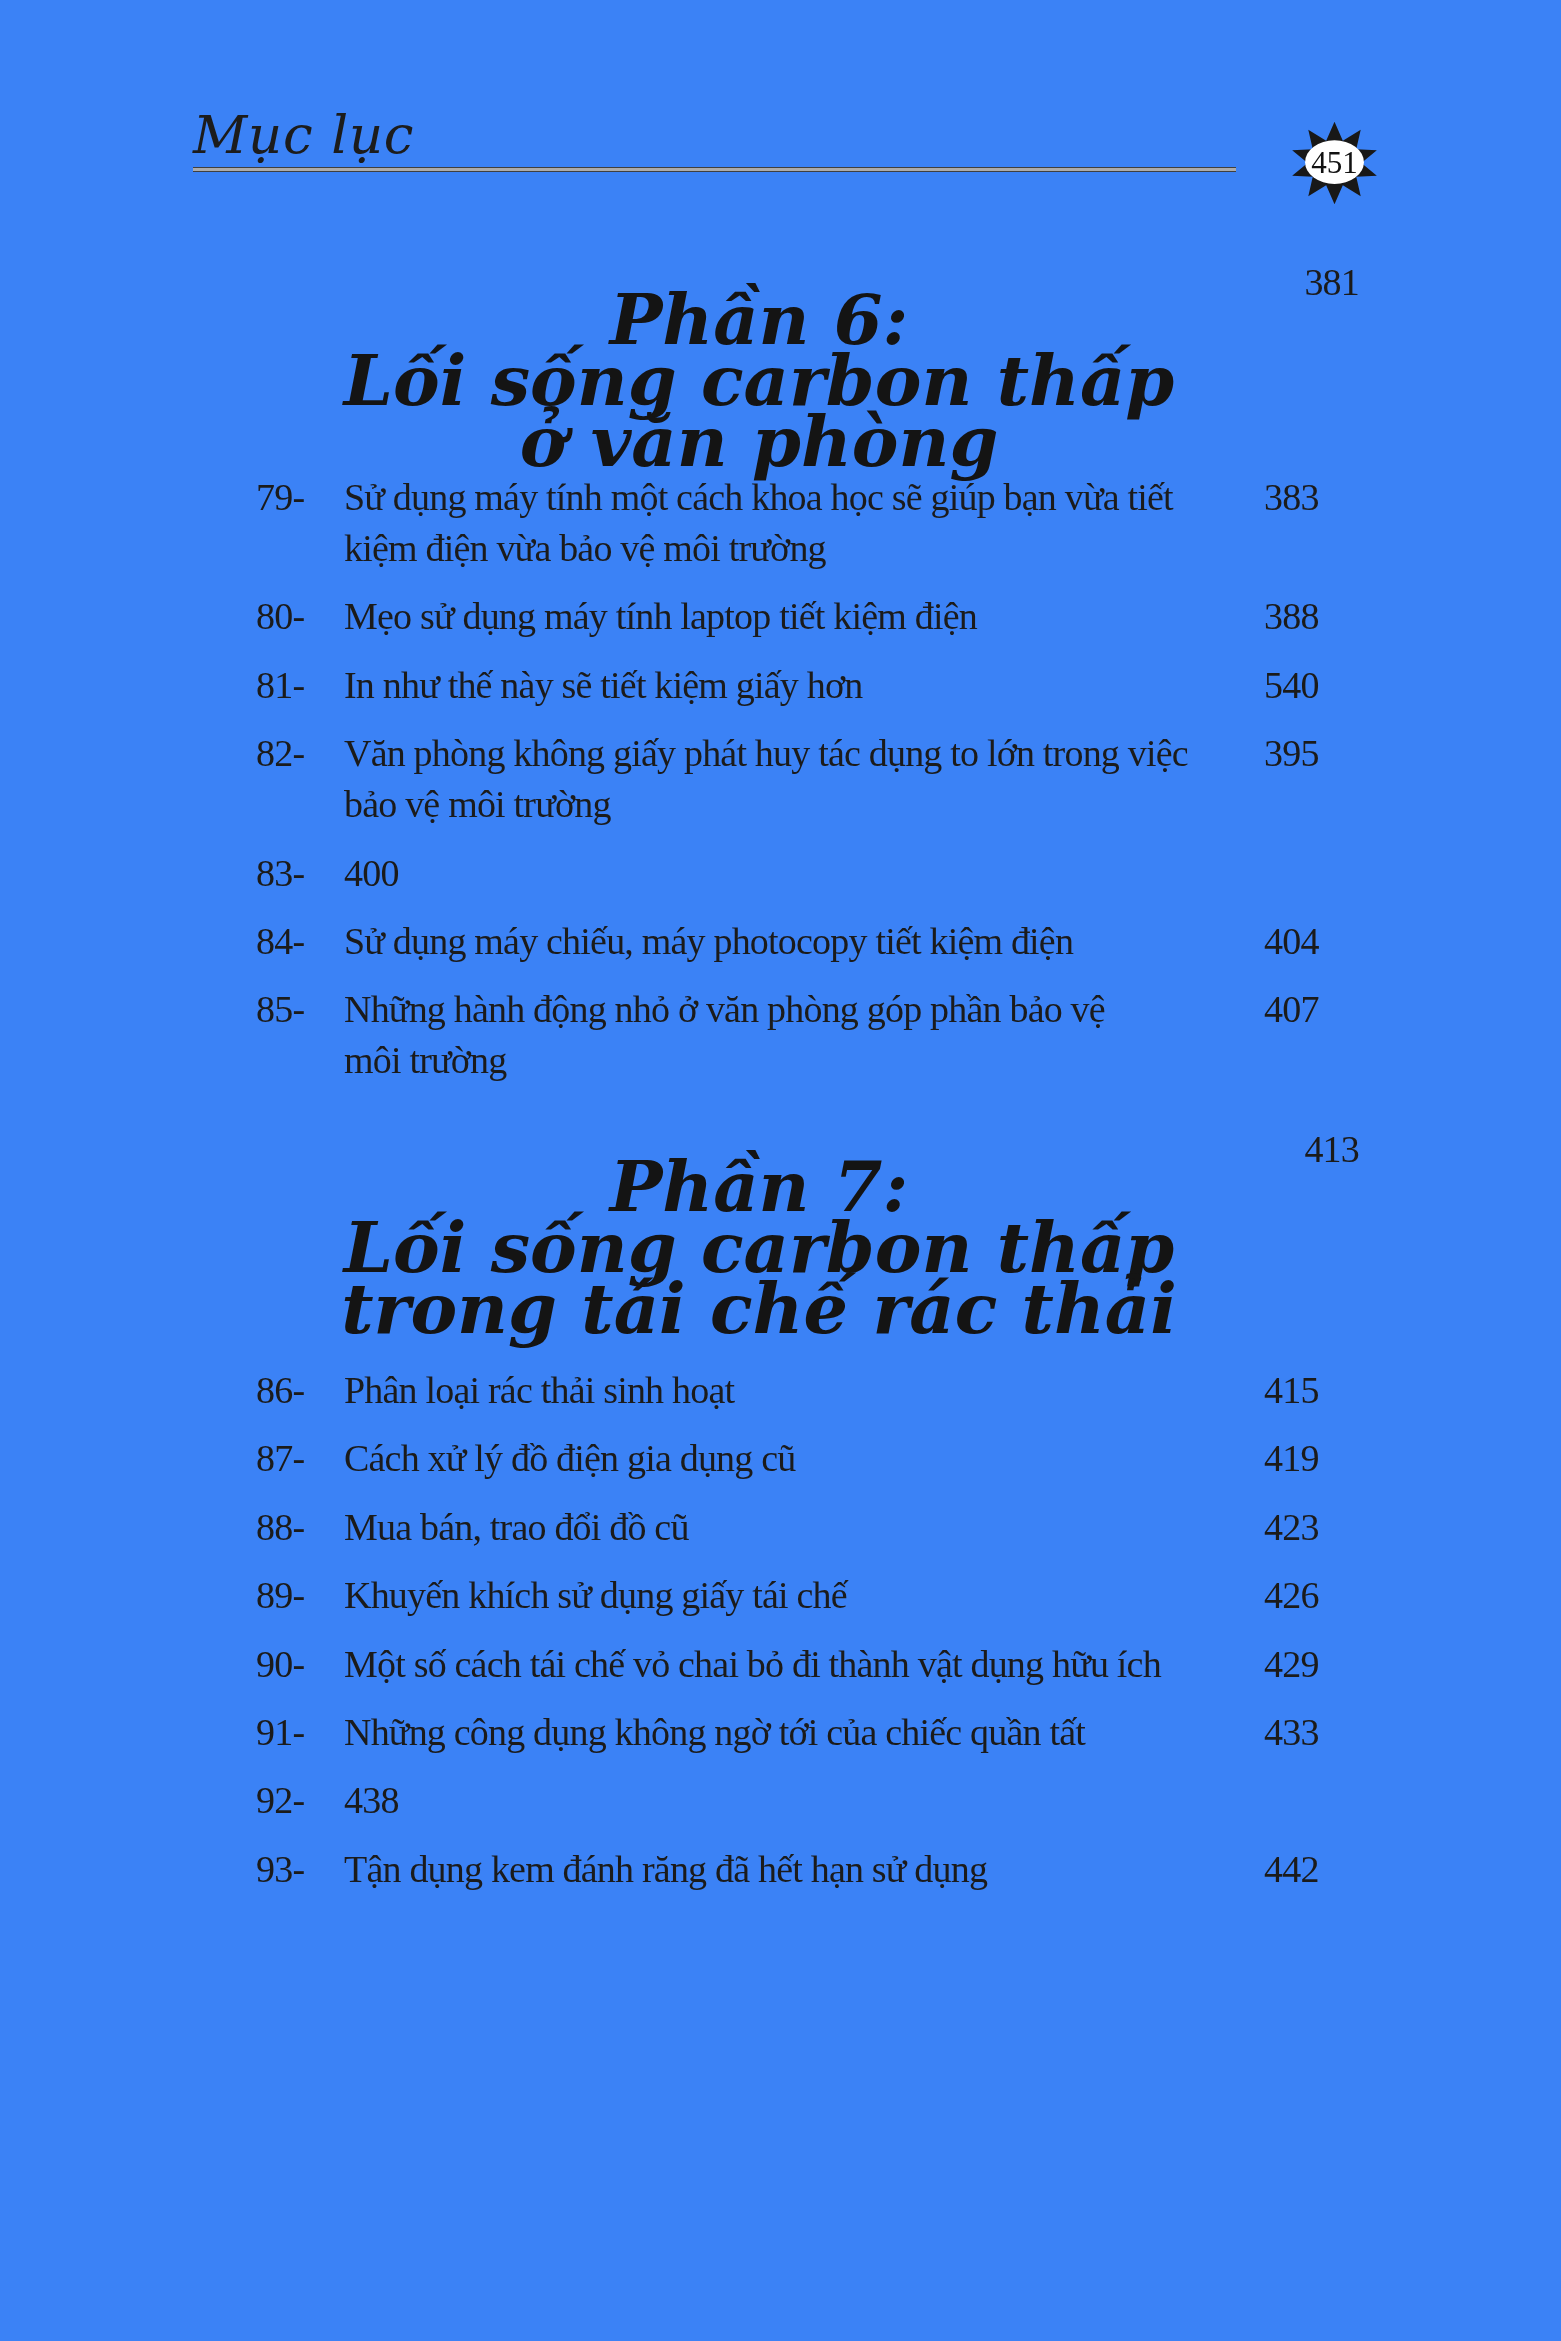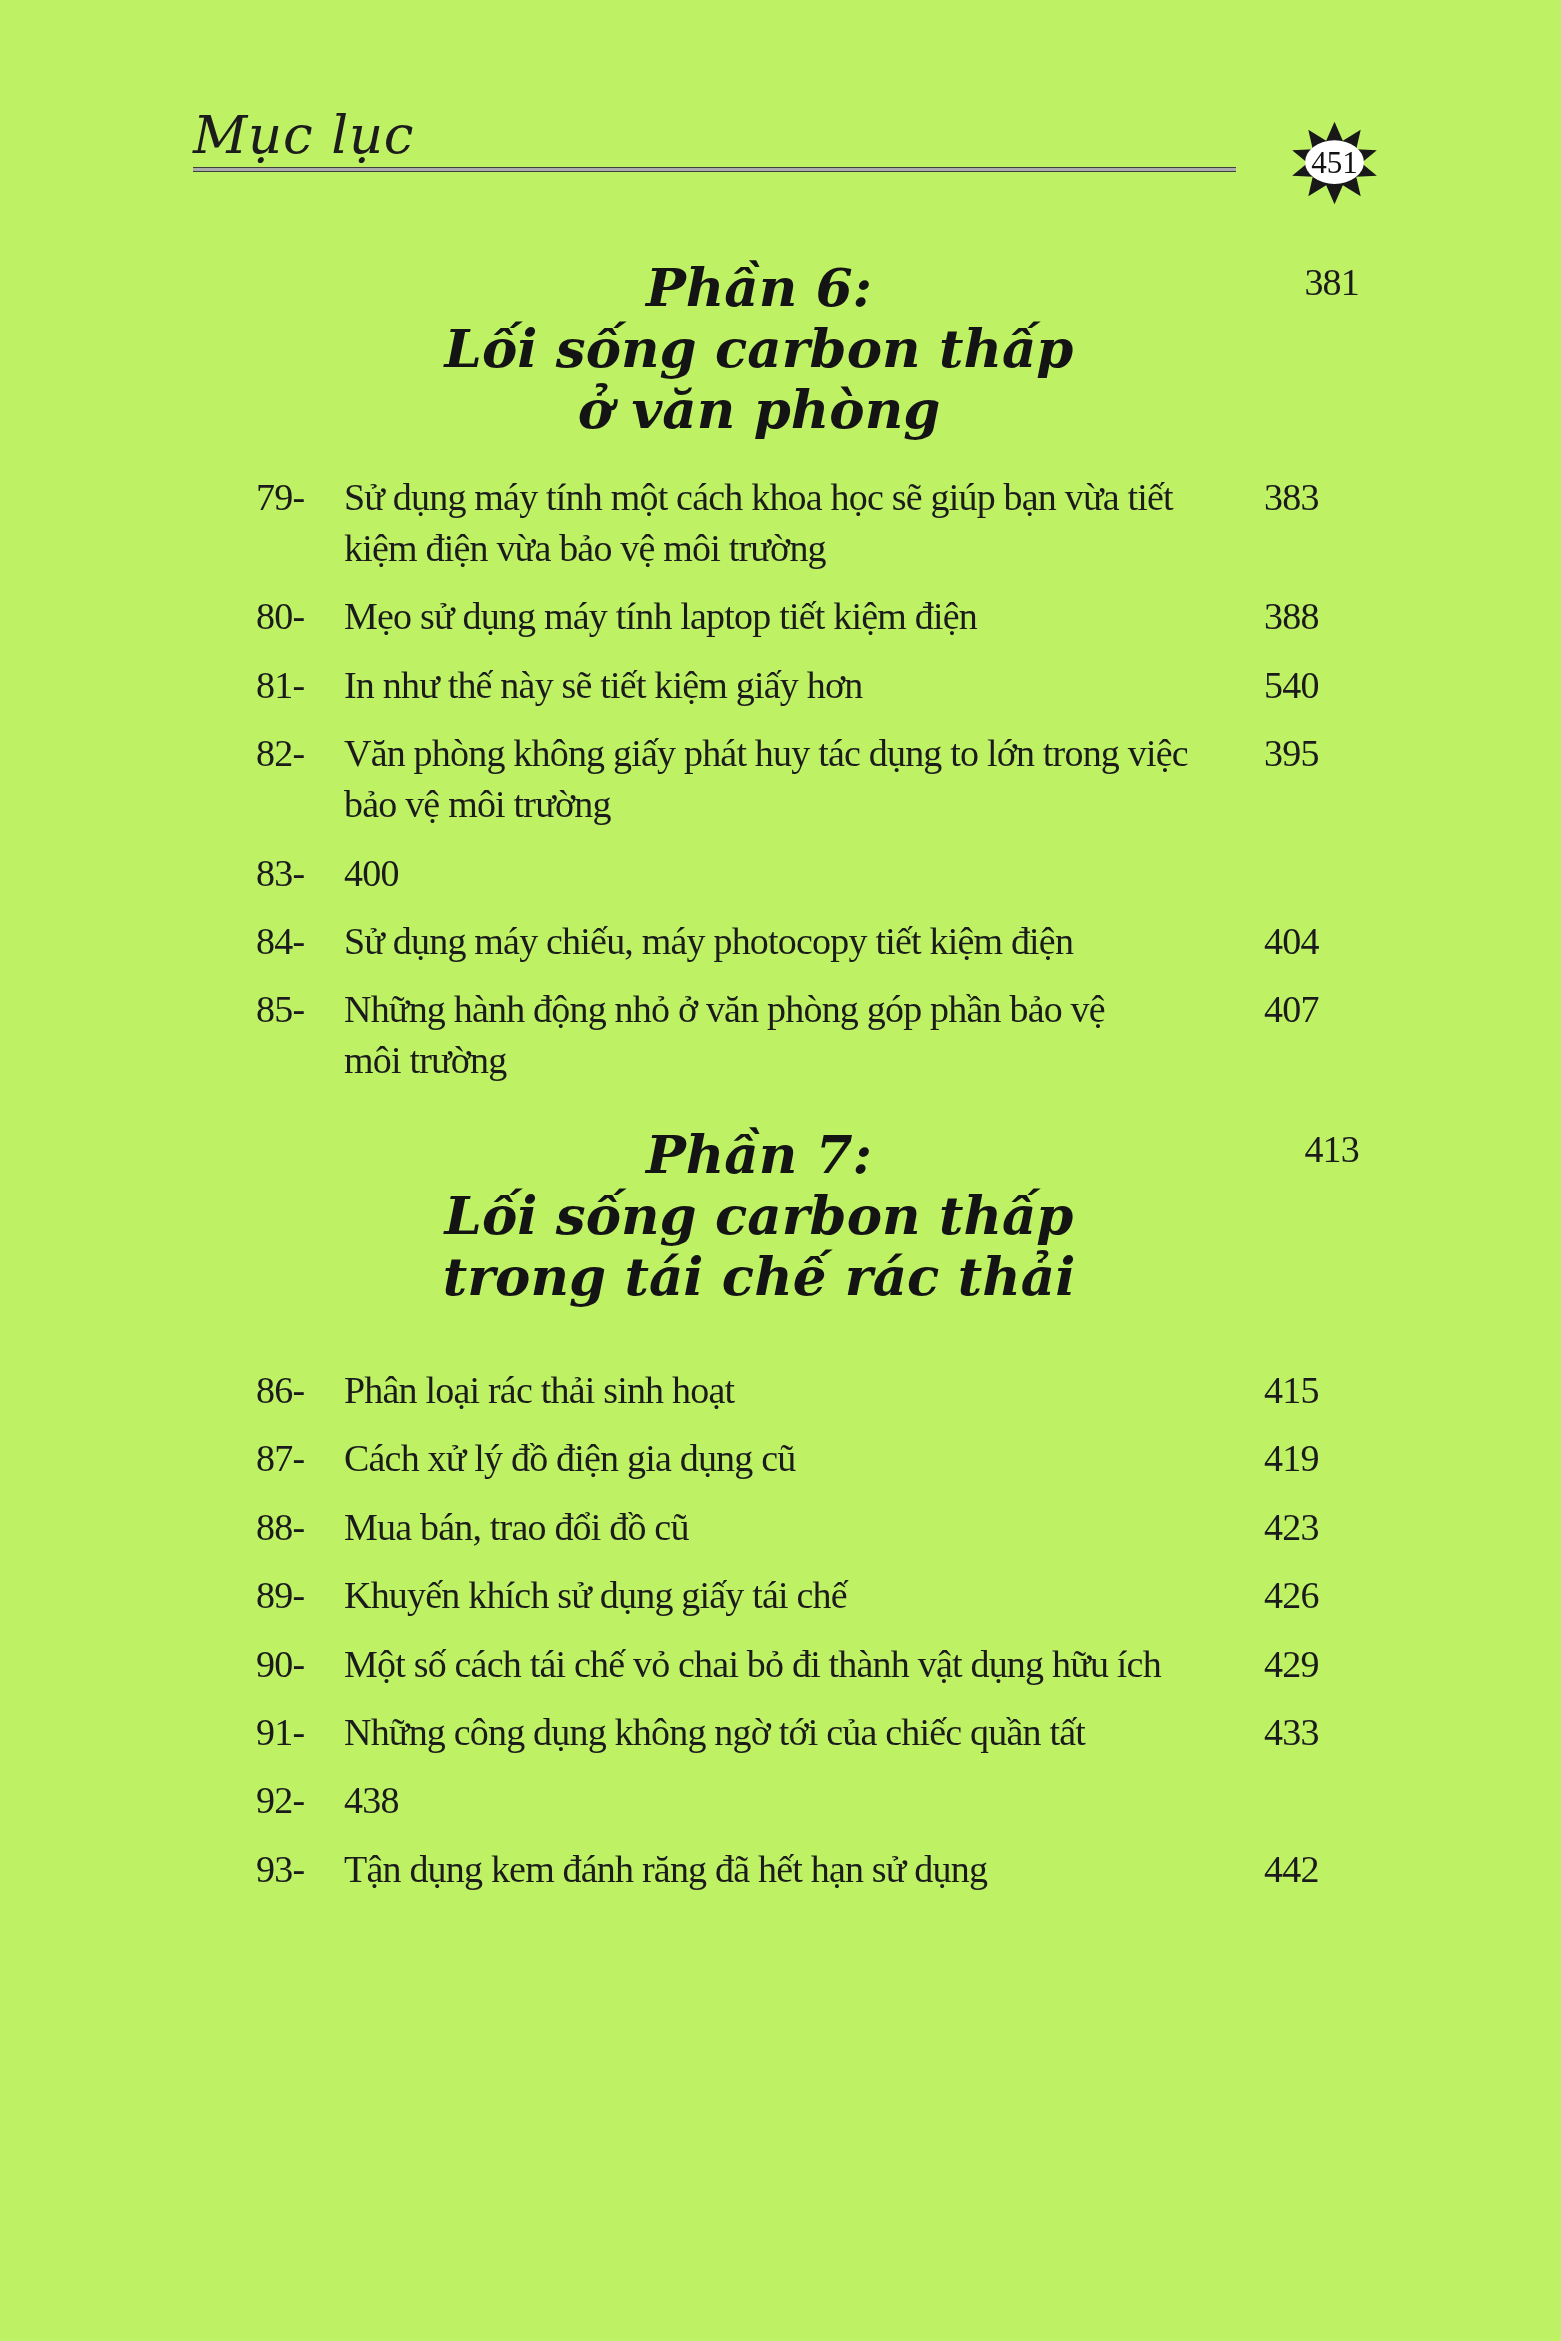--- a/index.html
+++ b/index.html
@@ -6,21 +6,21 @@
     margin: 0;
     padding: 0;
     background: #ffffff;
     width: 1561px;
     height: 2342px;
   }
   .page {
     position: relative;
     width: 1561px;
     height: 2342px;
-    background: #bef264;
+    background: #3b82f6;
     color: #161616;
     font-family: "Liberation Serif", serif;
     overflow: hidden;
   }
   
   .header-title {
     position: absolute;
     left: 193px;
     top: 106px;
     font-family: "DejaVu Serif", serif;
@@ -53,23 +53,24 @@
   }
   
   .section-head {
     position: absolute;
     left: 299px;
     width: 920px;
     text-align: center;
     font-family: "DejaVu Serif", serif;
     font-style: italic;
     font-weight: 700;
-    font-size: 53px;
+    font-size: 70px;
     line-height: 61px;
     color: #141414;
+    margin-top: 32px;
   }
   .section-head.s6 { top: 257px; }
   .section-head.s7 { top: 1124px; }
   .sec-page {
     position: absolute;
     right: 202px;
     font-size: 38px;
     line-height: 51px;
     letter-spacing: -0.8px;
     color: #1b1b1b;

